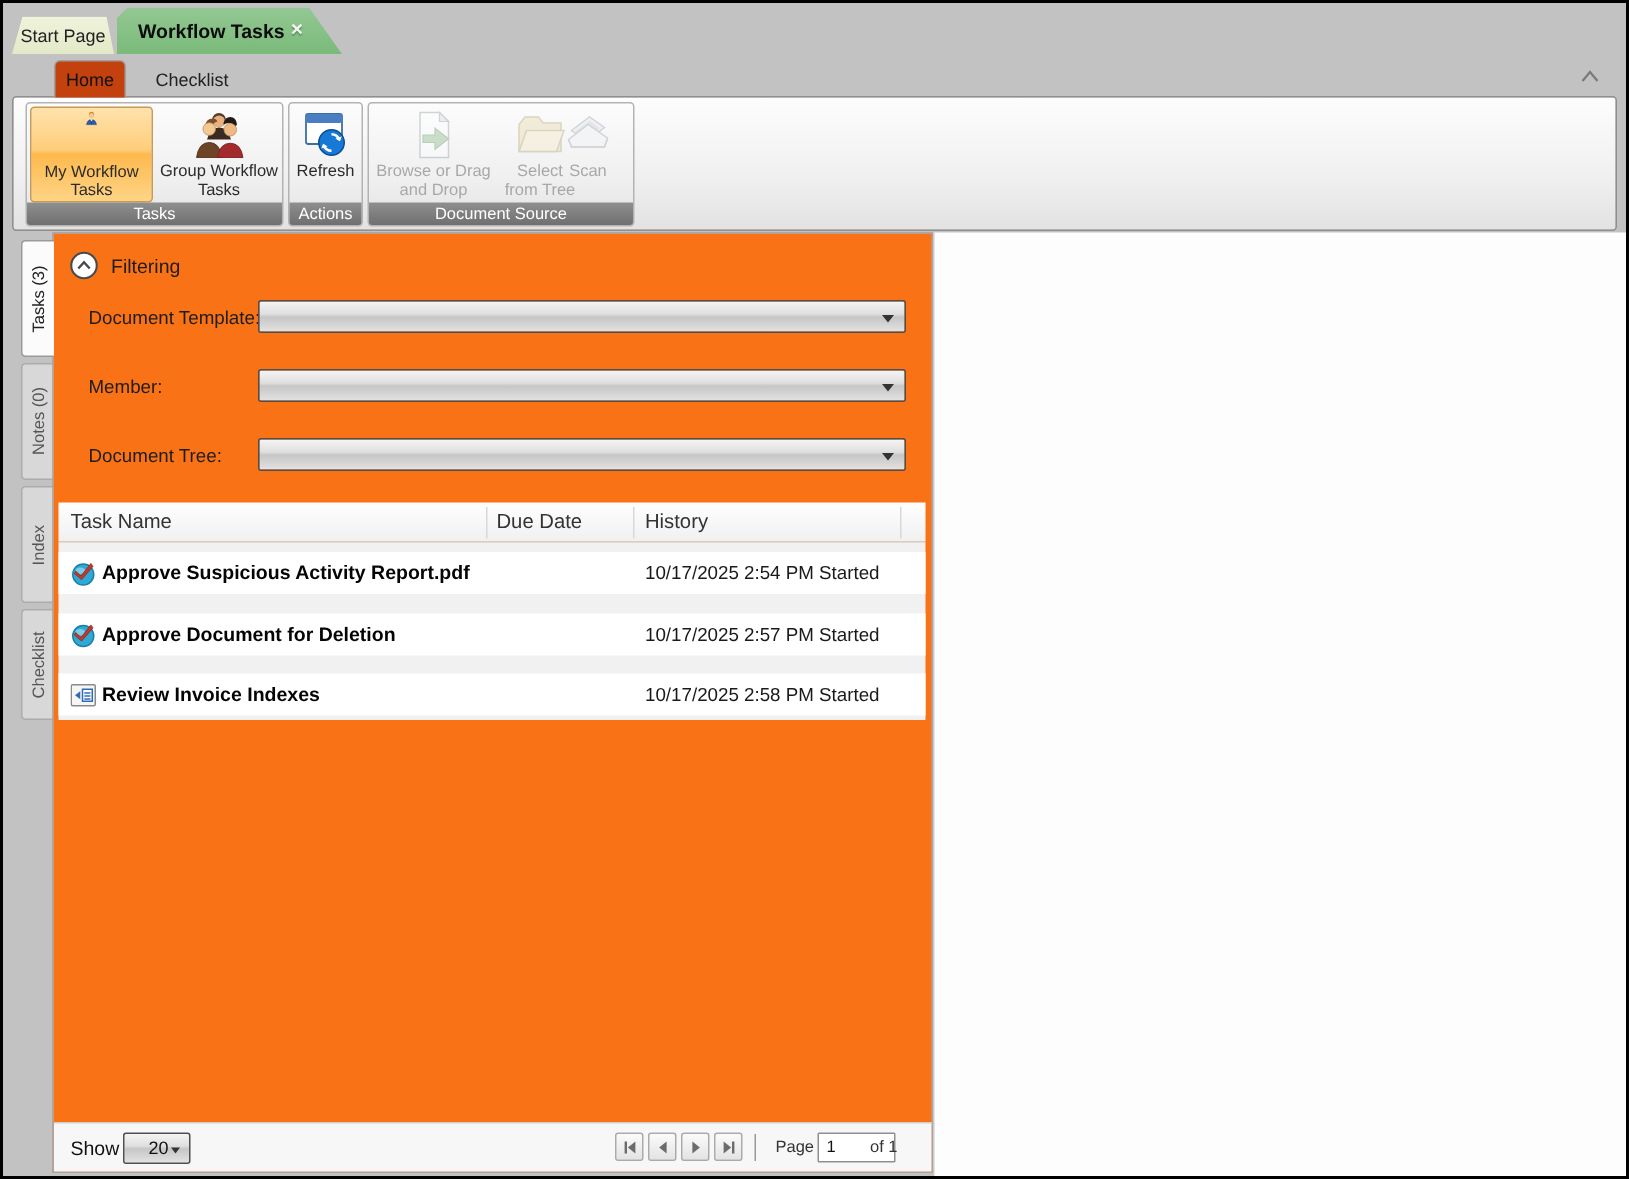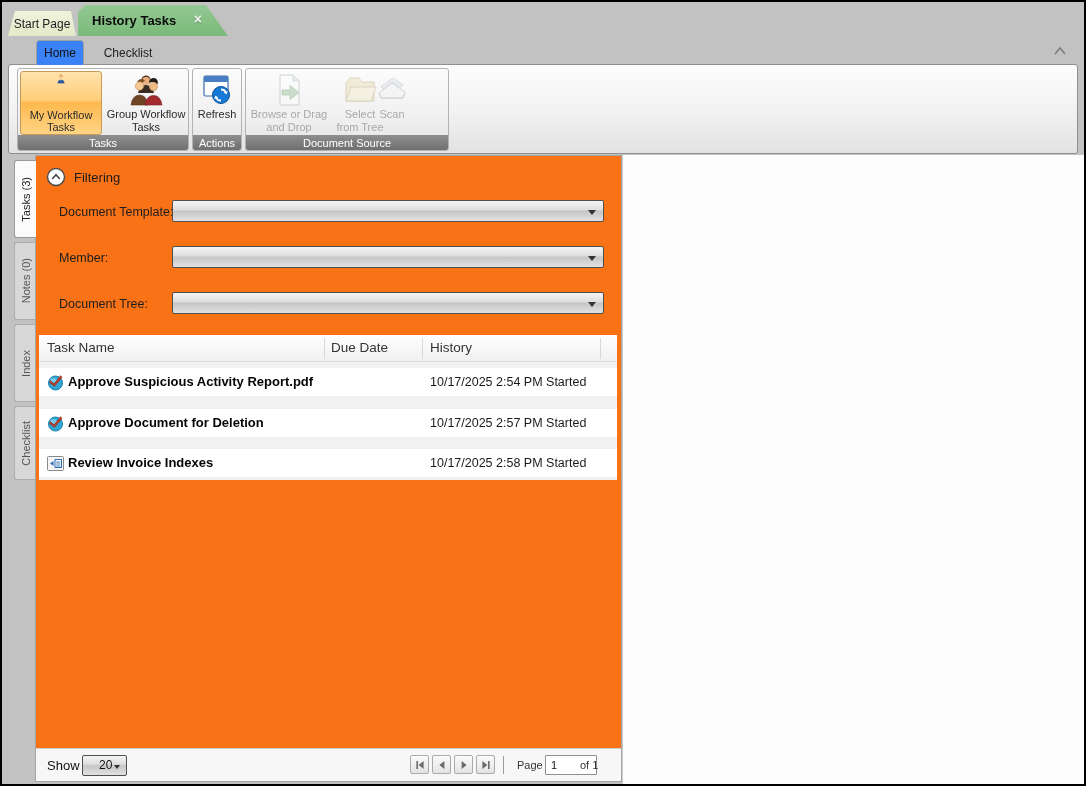--- a/index.html
+++ b/index.html
@@ -26,21 +26,21 @@
     padding-left:14px; cursor:pointer;
   }
   .doc-tab-close {
     position:absolute; right:26px; top:7px; color:#F2F2F2; font-size:14px;
     font-weight:bold; line-height:14px; cursor:pointer; text-shadow:0 1px 1px #5a8f5a;
   }
 
   
   .ribbon-tab-home {
     position:absolute; left:34px; top:38px; width:48px; height:25px;
-    background:#3b82f6; border:1px solid #A0A0A0; border-bottom:none;
+    background:#c2410c; border:1px solid #A0A0A0; border-bottom:none;
     border-radius:4px 4px 0 0; z-index:3;
     display:flex; align-items:center; justify-content:center; font-size:12px; color:#111;
     cursor:pointer;
   }
   .ribbon-tab-checklist {
     position:absolute; left:94px; top:41px; width:64px; height:20px;
     display:flex; align-items:center; justify-content:center; font-size:12px; color:#222;
     cursor:pointer;
   }
   .ribbon-collapse {
@@ -171,21 +171,21 @@
 </style>
 </head>
 <body>
 
 <div id="app">
 
   <div class="doc-tab-start">
     <span>Start Page</span>
   </div>
   <div class="doc-tab-active">
-    <span>History Tasks</span>
+    <span>Workflow Tasks</span>
     <span class="doc-tab-close">×</span>
   </div>
 
   <div class="ribbon-tab-home">
     <span>Home</span>
   </div>
   <div class="ribbon-tab-checklist">
     <span>Checklist</span>
   </div>
   <div class="ribbon-collapse">
@@ -233,21 +233,21 @@
           <path d="M20 16.5 a5.5 5.5 0 0 1 5.2 3.8" fill="none" stroke="#FFF" stroke-width="1.8"></path>
           <path d="M26.8 18 l-1.2 3.2 l-3-1.8 z" fill="#FFF"></path>
           <path d="M20 27.5 a5.5 5.5 0 0 1 -5.2-3.8" fill="none" stroke="#FFF" stroke-width="1.8"></path>
           <path d="M13.2 26 l1.2-3.2 l3 1.8 z" fill="#FFF"></path>
         </svg>
         <div class="rbtn-label">Refresh</div>
       </div>
       <div class="rgroup-label">Actions</div>
     </div>
 
-    <div class="rgroup" style="left:236px; width:204px;">
+    <div class="rgroup" style="left:236px; width:178px;">
       <div class="rbtn disabled" style="left:2px; width:82px;">
         <svg width="32" height="34" viewBox="0 0 32 34">
           <path d="M7 2 h13 l6 6 v24 h-19 z" fill="#FCFDFE" stroke="#9FB0BC" stroke-width="1"></path>
           <path d="M20 2 l6 6 h-6 z" fill="#DCE6ED" stroke="#9FB0BC" stroke-width="0.8"></path>
           <path d="M9 17 h8 v-4.5 l9 7 l-9 7 v-4.5 h-8 z" fill="#8FCB8F" stroke="#6FAF6F" stroke-width="0.8"></path>
         </svg>
         <div class="rbtn-label">Browse or Drag and Drop</div>
       </div>
       <div class="rbtn disabled" style="left:88px; width:52px;">
         <svg width="34" height="34" viewBox="0 0 34 34">

